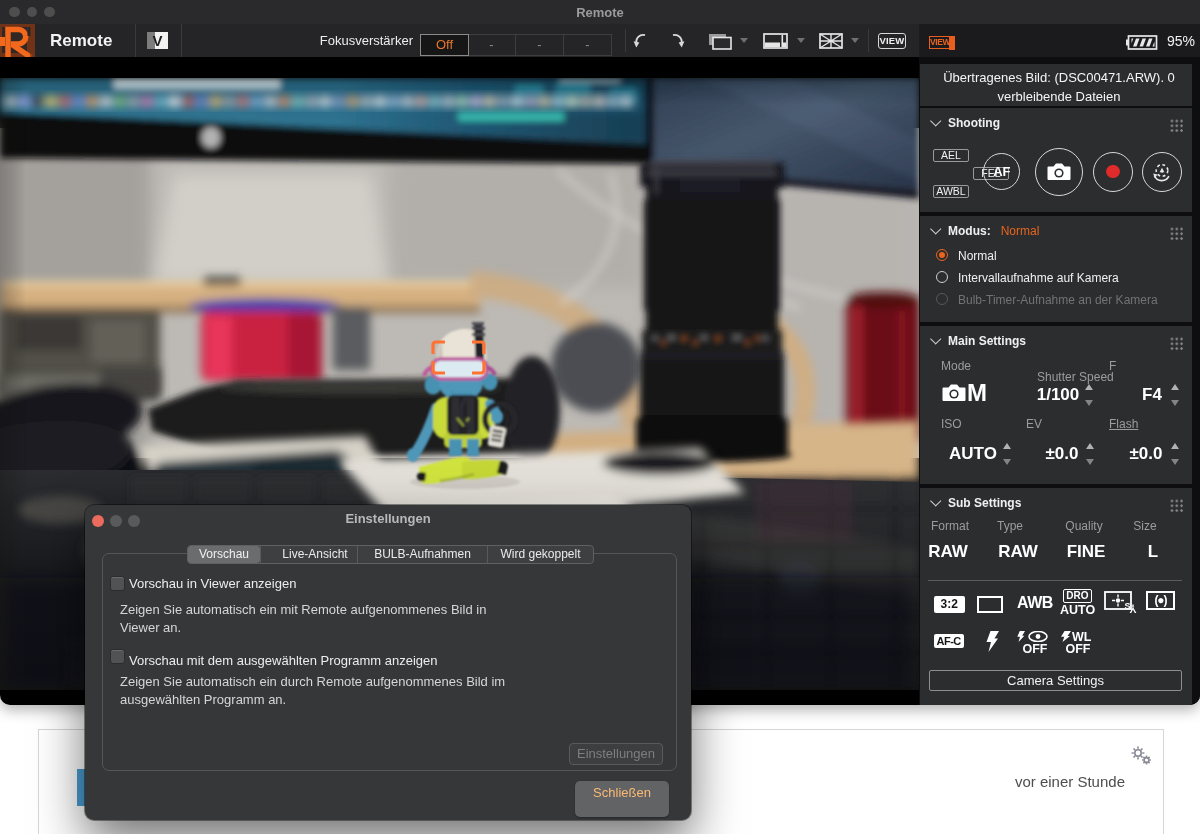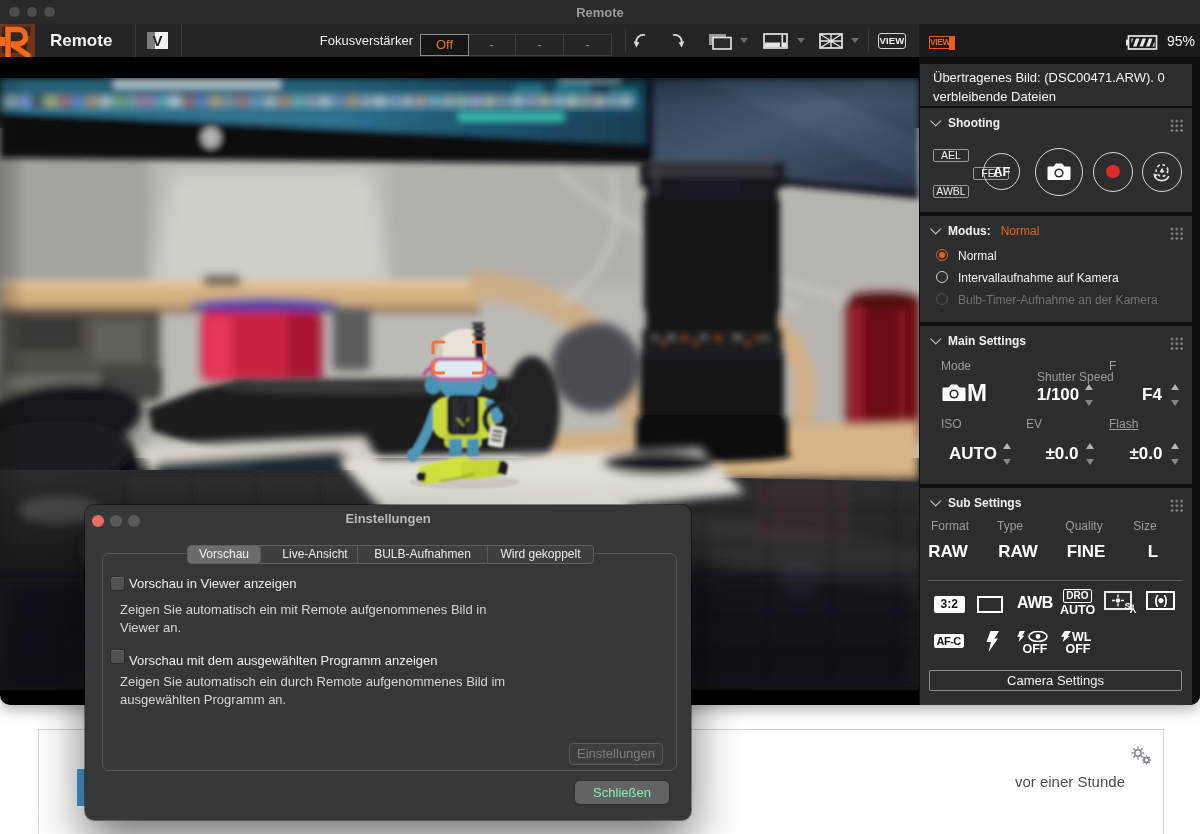--- a/index.html
+++ b/index.html
@@ -426,21 +426,21 @@
       <linearGradient id="vleft" x1="0" y1="0" x2="1" y2="0">
         <stop offset="0" stop-color="#141210" stop-opacity=".30"></stop>
           <stop offset="1" stop-color="#141210" stop-opacity="0"></stop>
       </linearGradient>
       <rect x="0" y="0" width="26" height="612" fill="url(#vleft)"></rect>
     </svg>
     </div>
     <div id="sidebar">
 
       <div class="panel" style="top:7px;height:42px;">
-        <div class="abs" style="left:13px;top:4px;width:252px;color:#f5f5f5;font-size:13px;line-height:19px;">Übertragenes Bild: (DSC00471.ARW). 0 verbleibende Dateien</div>
+        <div class="abs" style="left:13px;top:4px;width:252px;color:#f5f5f5;font-size:13px;line-height:19px;text-align:center;">Übertragenes Bild: (DSC00471.ARW). 0 verbleibende Dateien</div>
       </div>
 
       <div class="panel" style="top:51px;height:104px;">
         <div class="phead" style="top:8px;"><span class="chev"></span>Shooting</div>
         <div class="grid-h" style="top:10px;"></div>
         <div class="abs" style="left:13px;top:41px;width:34px;height:11px;border:1px solid #9a9a9c;border-radius:2px;color:#f0f0f0;font-size:10.5px;text-align:center;line-height:11px;">AEL</div>
         <div class="abs" style="left:13px;top:59px;width:34px;height:11px;border:1px solid #9a9a9c;border-radius:2px;color:#f0f0f0;font-size:10.5px;text-align:center;line-height:11px;margin-left:40px;">FEL</div>
         <div class="abs" style="left:13px;top:77px;width:34px;height:11px;border:1px solid #9a9a9c;border-radius:2px;color:#f0f0f0;font-size:10.5px;text-align:center;line-height:11px;">AWBL</div>
         <div class="abs" style="left:63.4px;top:45.4px;width:35px;height:35px;border:1.6px solid #d8d8d8;border-radius:50%;color:#fff;font-size:13px;font-weight:bold;text-align:center;line-height:35px;">AF</div>
         <div class="abs" style="left:115.3px;top:40.2px;width:46px;height:46px;border:1.6px solid #d8d8d8;border-radius:50%;">
@@ -567,14 +567,14 @@
       <div style="width:129px;border-left:1px solid #5a5a5a;color:#eaeaea;font-size:12px;text-align:center;line-height:17px;">BULB-Aufnahmen</div>
       <div style="width:105px;border-left:1px solid #5a5a5a;color:#eaeaea;font-size:12px;text-align:center;line-height:17px;">Wird gekoppelt</div>
     </div>
     <div class="abs" style="left:25px;top:71px;width:13px;height:13px;background:#515254;border:1px solid #2c2c2c;border-radius:3px;box-shadow:inset 0 1px 0 rgba(255,255,255,.15);"></div>
     <div class="abs" style="left:44px;top:71px;color:#ececec;font-size:13px;">Vorschau in Viewer anzeigen</div>
     <div class="abs" style="left:35px;top:96px;color:#d6d6d6;font-size:13px;line-height:18px;">Zeigen Sie automatisch ein mit Remote aufgenommenes Bild in<br>Viewer an.</div>
     <div class="abs" style="left:25px;top:144px;width:13px;height:13px;background:#515254;border:1px solid #2c2c2c;border-radius:3px;box-shadow:inset 0 1px 0 rgba(255,255,255,.15);"></div>
     <div class="abs" style="left:44px;top:148px;color:#ececec;font-size:13px;">Vorschau mit dem ausgewählten Programm anzeigen</div>
     <div class="abs" style="left:35px;top:168px;color:#d6d6d6;font-size:13px;line-height:18px;">Zeigen Sie automatisch ein durch Remote aufgenommenes Bild im<br>ausgewählten Programm an.</div>
     <div class="abs" style="left:484px;top:238px;width:92px;height:20px;border:1px solid #5a5a5a;border-radius:4px;background:#3c3e40;color:#7e7e7e;font-size:13px;text-align:center;line-height:20px;">Einstellungen</div>
-    <div class="abs" style="left:490px;top:276px;width:94px;height:23px;border-radius:5px;background:#616365;color:#86efac;font-size:13px;text-align:center;line-height:23px;box-shadow:0 1px 2px rgba(0,0,0,.3);">Schließen</div>
+    <div class="abs" style="left:490px;top:276px;width:94px;height:36px;border-radius:5px;background:#616365;color:#fdba74;font-size:13px;text-align:center;line-height:23px;box-shadow:0 1px 2px rgba(0,0,0,.3);">Schließen</div>
   </div>
 
 </body></html>

